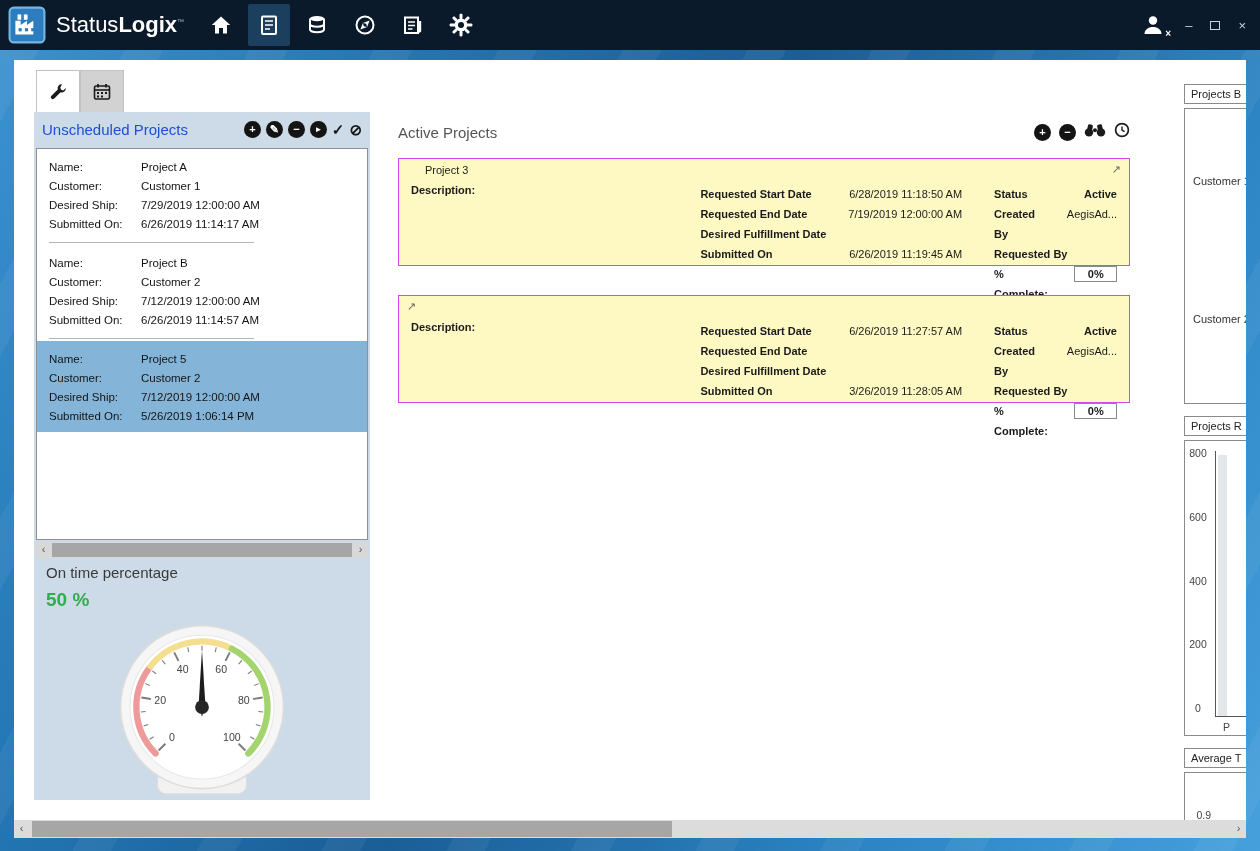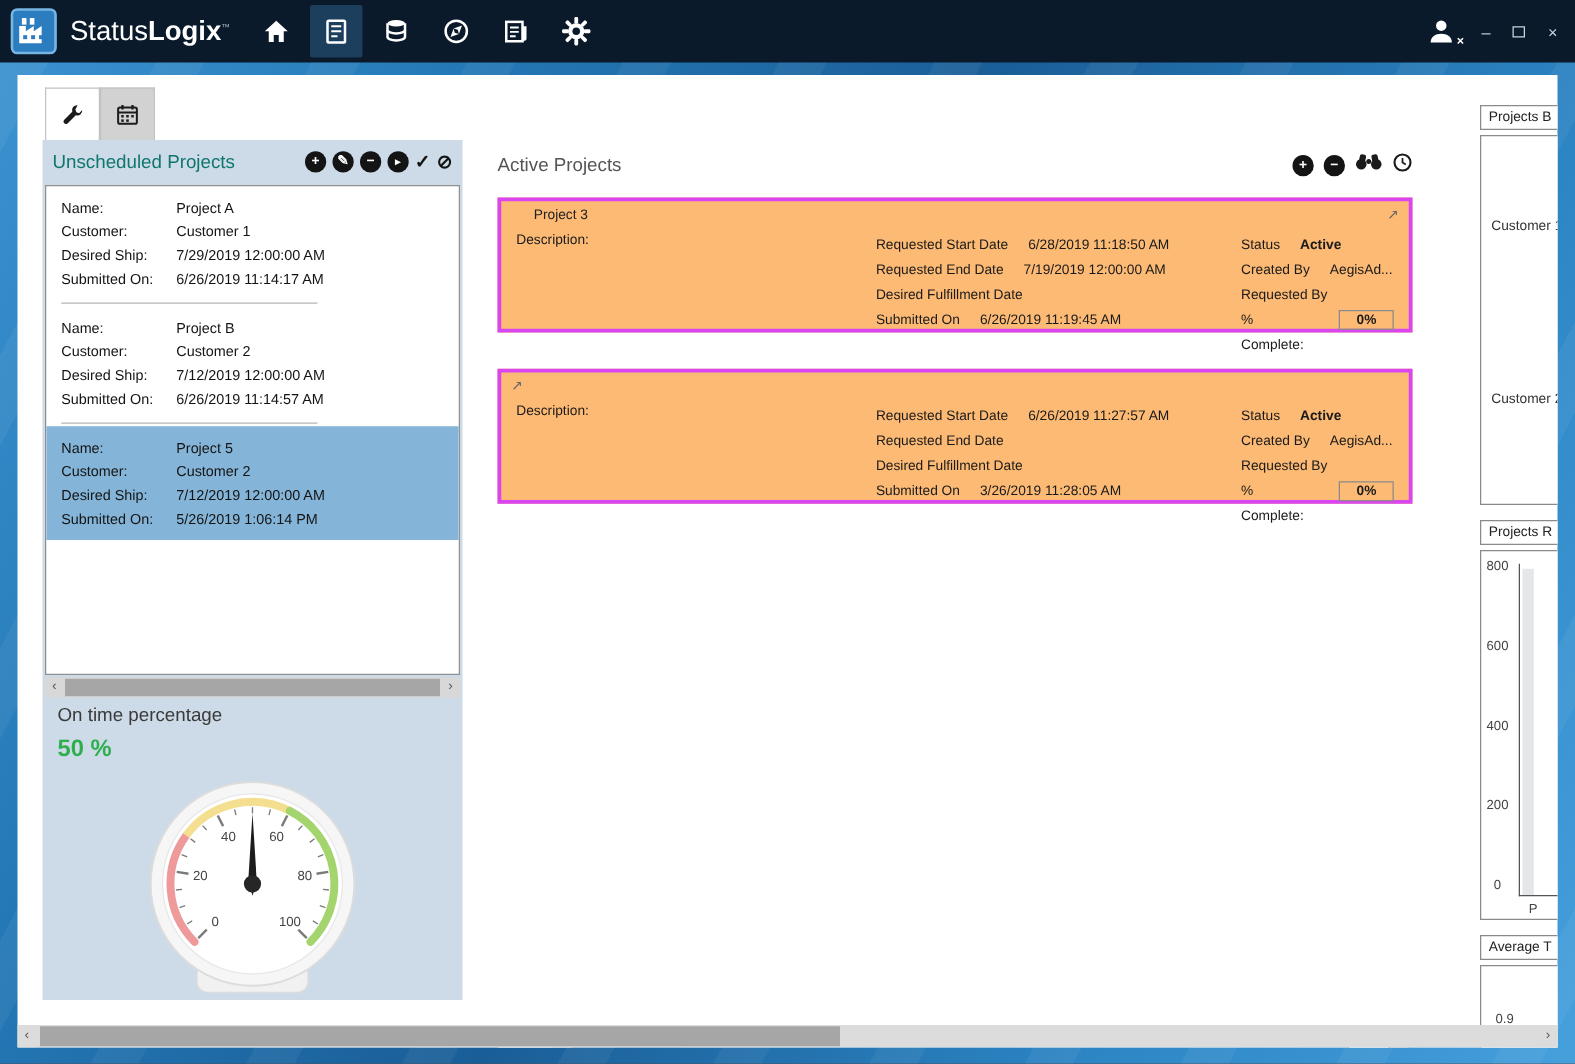--- a/index.html
+++ b/index.html
@@ -29,21 +29,21 @@
   .content { position:absolute; left:14px; top:10px; width:1232px; height:778px; background:#fff; overflow:hidden; z-index:2; }
 
   
   .tabs { position:absolute; left:22px; top:10px; display:flex; }
   .tab { width:44px; height:42px; display:flex; align-items:center; justify-content:center; background:#fff; border:1px solid #c2c2c2; border-bottom:none; }
   .tab.selected { background:#d2d2d2; }
 
   
   .left-panel { position:absolute; left:20px; top:52px; width:336px; height:688px; background:#ccdbe7; }
   .lp-header { position:absolute; left:0; top:0; right:0; height:34px; display:flex; align-items:center; padding:0 8px; }
-  .lp-title { font-size:15px; color:#0f766e; flex:1; }
+  .lp-title { font-size:15px; color:#1d4ed8; flex:1; }
   .tools { display:flex; align-items:center; gap:5px; }
   .cicon { width:17px; height:17px; border-radius:50%; background:#141414; color:#fff; font-size:11px; line-height:17px; text-align:center; font-weight:bold; }
   .cicon.small-glyph { font-size:8px; }
   .picon { color:#141414; font-size:15px; font-weight:bold; line-height:17px; }
 
   .list { position:absolute; left:2px; top:36px; right:2px; height:392px; background:#fff; border:1px solid #909090; overflow:hidden; }
   .project { padding:9px 12px 6px 12px; }
   .project .grid { display:grid; grid-template-columns:92px auto; line-height:19px; font-size:11.5px; font-weight:normal; color:#141414; }
   .project.selected { background:#84b5d8; }
   .sep { border-bottom:1px solid #b5b5b5; width:205px; margin:2px 0 2px 12px; }
@@ -57,31 +57,31 @@
   .ot-title { position:absolute; left:12px; top:452px; font-size:15px; color:#3a3a3a; }
   .ot-value { position:absolute; left:12px; top:477px; font-size:19px; font-weight:bold; }
   .gauge { position:absolute; left:50%; top:502px; transform:translateX(-50%); }
 
   
   .center { position:absolute; left:370px; top:58px; width:746px; height:700px; }
   .c-header { display:flex; align-items:center; height:28px;margin-left:14px; }
   .c-title { font-size:15px; color:#555; flex:1; }
   .c-tools { display:flex; align-items:center; gap:8px; }
 
-  .card { position:absolute; left:14px; right:0; border:3px solid #d946ef; background:#fdba74; height:108px; }
+  .card { position:absolute; left:14px; right:0; border:1px solid #d946ef; background:#fef9c3; height:108px; }
   .card1 { top:40px; } .card2 { top:177px; }
   .card-header { height:21px; display:flex; align-items:center; padding:0 8px; font-size:11px; color:#222; }
   .card-header .nm { flex:1; padding-left:18px; }
   .expand { color:#666; font-size:11px; }
   .card-body { display:flex; padding:4px 12px 0 12px; font-size:11px; color:#1a1a1a; }
   .desc-col { width:292px; }
   .fields-col { width:264px; }
   .status-col { width:124px; margin-left:32px; }
-  .frow { display:flex; line-height:20px;gap:16px; }
-  .lbl { font-weight:normal; }
+  .frow { display:flex; justify-content:space-between; line-height:20px;gap:16px; }
+  .lbl { font-weight:bold; }
   .val {}
   .val.b { font-weight:bold; }
   .pctbox { border:1px solid #8a8a8a; width:44px; text-align:center; font-weight:bold; height:16px; line-height:14px; margin-top:2px; }
 
   .pager { position:absolute; left:14px; right:2px; top:716px; height:22px; display:flex; align-items:center; font-size:11px; color:#333; }
   .goto-wrap { display:flex; }
   .goto-input { width:44px; height:19px; border:1px solid #ababab; font-size:11px; color:#aaa; padding:0 4px; font-family:"Liberation Sans",sans-serif; }
   .spin { width:16px; height:19px; background:#e4e4e4; border:1px solid #ababab; border-left:none; font-size:7px; color:#777; text-align:center; line-height:18px; }
   .ps-group { margin-left:auto; display:flex; align-items:center; gap:6px; }
   .ps-box { display:flex; border:1px solid #8a8a8a; height:19px; }

